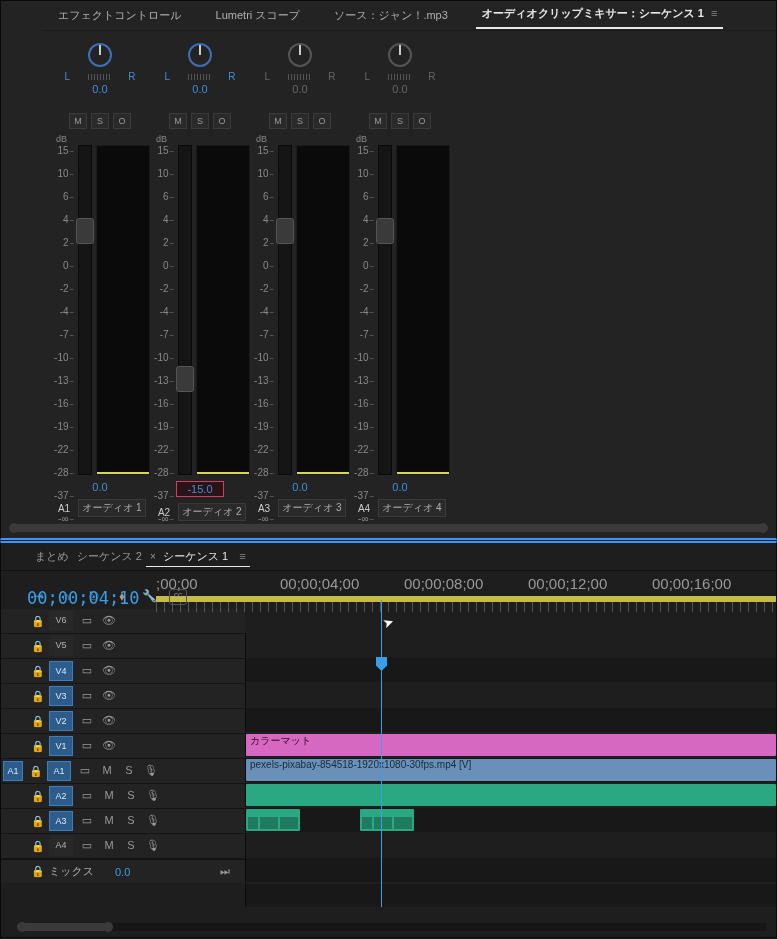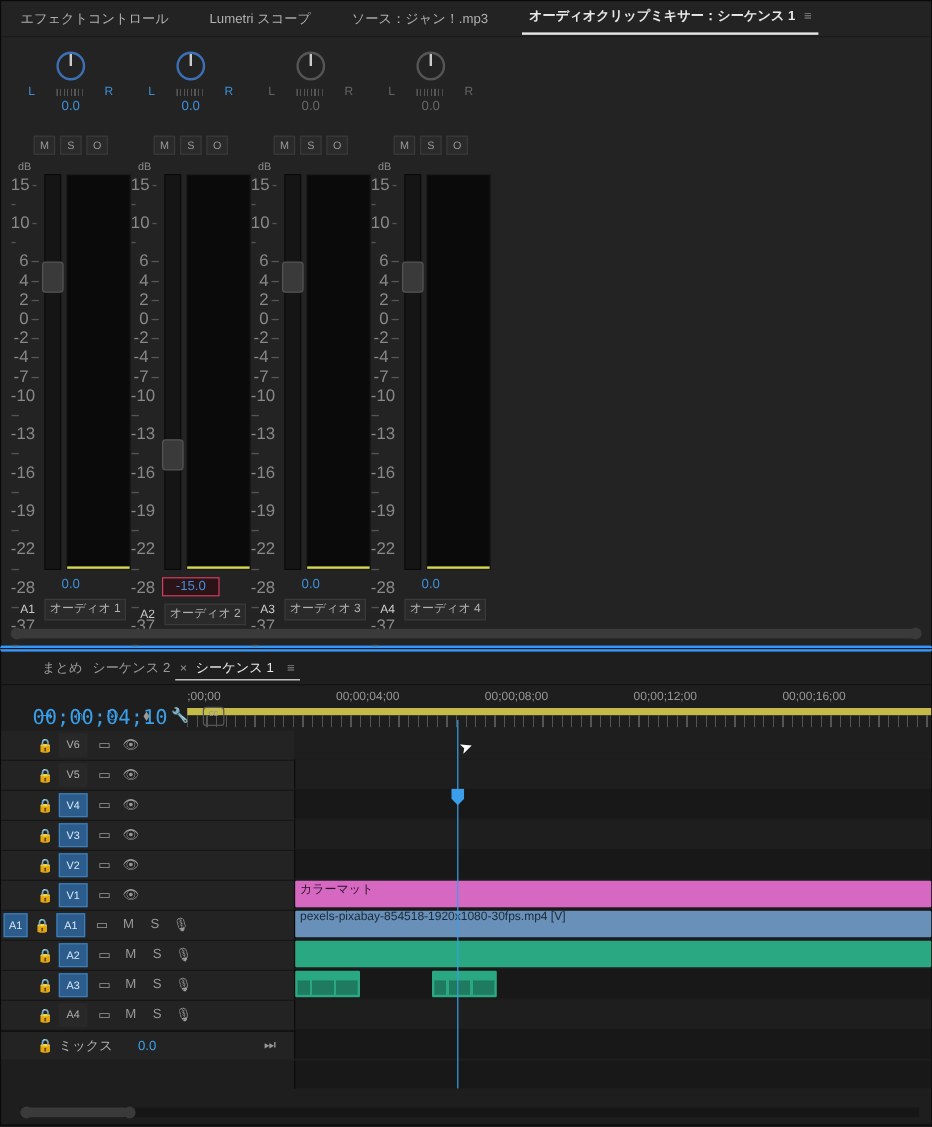--- a/index.html
+++ b/index.html
@@ -1,19 +1,19 @@
 <!DOCTYPE html>
 <html><head>
 <meta charset="utf-8">
 <style>
 * { box-sizing: border-box; margin: 0; padding: 0; font-family: 'Hiragino Sans', 'Meiryo', sans-serif; }
 body { background: #1a1a1a; color: #b0b0b0; font-size: 11px; width: 777px; height: 939px; overflow: hidden; }
 
 
-.top-panel { background: #232323; height: 540px; border: 1px solid #0a0a0a; border-bottom: 2px solid #3399ff; position: relative; }
+.top-panel { background: #232323; height: 540px; border: 1px solid #0a0a0a; border-bottom: 2px solid #3399ff; position: relative; padding-left: 41px; }
 
 .tab-strip { display: flex; align-items: center; height: 30px; border-bottom: 1px solid #1a1a1a; padding-left: 10px; gap: 22px; }
 .tab { color: #b0b0b0; padding: 4px 6px; cursor: pointer; white-space: nowrap; }
 .tab.active { color: #e8e8e8; border-bottom: 2px solid #e8e8e8; padding-bottom: 6px; font-weight: bold; }
 .tab-menu { color: #888; margin-left: 4px; }
 
 .mixer-body { display: flex; padding: 4px 8px; height: 478px; }
 .channel-strip { width: 100px; display: flex; flex-direction: column; align-items: center; position: relative; }
 .channel-strip.active .knob-ctrl svg circle:first-of-type { stroke: #3d6fb5; }
 .pan-knob { margin-top: 6px; }
@@ -21,21 +21,21 @@
 .lr-row { display: flex; gap: 18px; font-size: 10px; margin-top: 2px; color: #666; align-items: center; }
 .lr-row.active { color: #3d8fd8; }
 .lr-ticks { display: inline-block; width: 22px; height: 6px; background: repeating-linear-gradient(to right, #555 0 1px, transparent 1px 3px); }
 .pan-val { font-size: 11px; color: #666; margin-top: 1px; }
 .pan-val.active { color: #3d8fd8; }
 .mso-row { display: flex; gap: 4px; margin-top: 18px; }
 .mso-btn { width: 18px; height: 16px; background: #2a2a2a; border: 1px solid #3a3a3a; color: #999; font-size: 9px; text-align: center; line-height: 14px; cursor: pointer; }
 
 .meter-area { width: 100%; display: flex; margin-top: 16px; height: 330px; position: relative; }
 .db-label { position: absolute; left: 6px; top: -11px; font-size: 9px; color: #888; }
-.scale-col { width: 26px; display: flex; flex-direction: column; justify-content: space-between; align-items: flex-end; padding-right: 4px; font-size: 14px; color: #888; }
+.scale-col { width: 26px; display: flex; flex-direction: column; justify-content: space-between; align-items: flex-end; padding-right: 4px; font-size: 10px; color: #888; gap: 12px; }
 .scale-col span::after { content: ' --'; color: #555; letter-spacing: -2px; }
 .fader-col { width: 14px; background: #151515; border: 1px solid #0a0a0a; position: relative; margin-left: 2px; }
 .fader-handle { position: absolute; left: -3px; width: 18px; height: 26px; background: #3a3a3a; border: 1px solid #555; border-radius: 3px; cursor: pointer; }
 .vu-col { flex: 1; background: #0a0a0a; border: 1px solid #1a1a1a; margin-left: 4px; position: relative; }
 .vu-bottom { position: absolute; bottom: 0; left: 0; right: 0; height: 2px; background: #d8d84f; }
 .gain-val { margin-top: 6px; font-size: 11px; color: #3d8fd8; }
 .gain-val.hl { background: #2b1418; border: 1px solid #d04060; padding: 1px 10px; }
 .track-label-row { display: flex; gap: 4px; margin-top: 6px; align-items: center; }
 .track-id { width: 20px; text-align: center; font-size: 10px; color: #ccc; }
 .track-name { width: 68px; height: 18px; background: #2a2a2a; border: 1px solid #3a3a3a; font-size: 10px; text-align: center; line-height: 16px; }
@@ -48,21 +48,21 @@
 .timeline-panel { background: #1e1e1e; height: 397px; border: 1px solid #0a0a0a; border-top: 2px solid #3399ff; margin-top: 1px; position: relative; }
 
 .tl-tabs { display: flex; align-items: center; height: 28px; padding-left: 30px; border-bottom: 1px solid #111; }
 .tl-tab { color: #999; cursor: pointer; padding: 2px 4px; }
 .tl-tab.active { color: #e8e8e8; border-bottom: 1px solid #e8e8e8; }
 .tl-tab .x { color: #999; margin-right: 4px; font-size: 10px; }
 
 .tl-header { display: flex; align-items: center; height: 48px; }
 .tl-time { color: #3a9fe8; font-size: 17px; font-family: monospace; padding-left: 26px; padding-top: 6px; width: 244px; }
 .tl-ruler-wrap { flex: 1; position: relative; height: 48px; }
-.tl-ruler-labels { display: flex; font-size: 10px; color: #999; padding-top: 4px; }
+.tl-ruler-labels { display: flex; font-size: 15px; color: #999; padding-top: 4px; }
 .tl-ruler-labels span { width: 124px; }
 .tl-ruler-bar { height: 6px; background: #c4bb48; margin-top: 4px; }
 .tl-ruler-ticks { height: 10px; background: repeating-linear-gradient(to right, #555 0 1px, transparent 1px 8px); }
 
 .tl-toolbar { display:flex; gap:10px; padding-left:28px; align-items:center; height:0; margin-top:-22px; margin-bottom:12px; position:relative; width:244px;}
 .tl-tool { width:18px; height:16px; color:#3a9fe8; font-size:12px; text-align:center; cursor:pointer; }
 .tl-tool.gray { color: #999; }
 
 .tracks { display: flex; flex-direction: column; }
 .track-row { display: flex; height: 25px; align-items: center; border-bottom: 1px solid #151515; }

